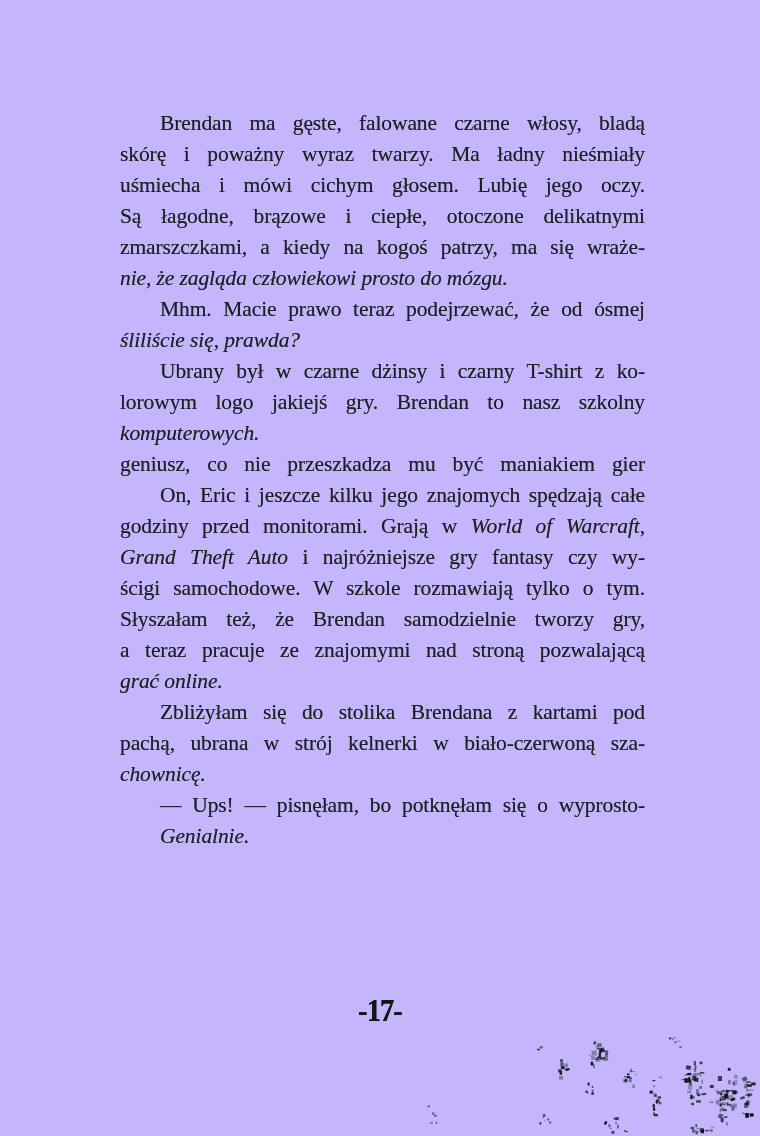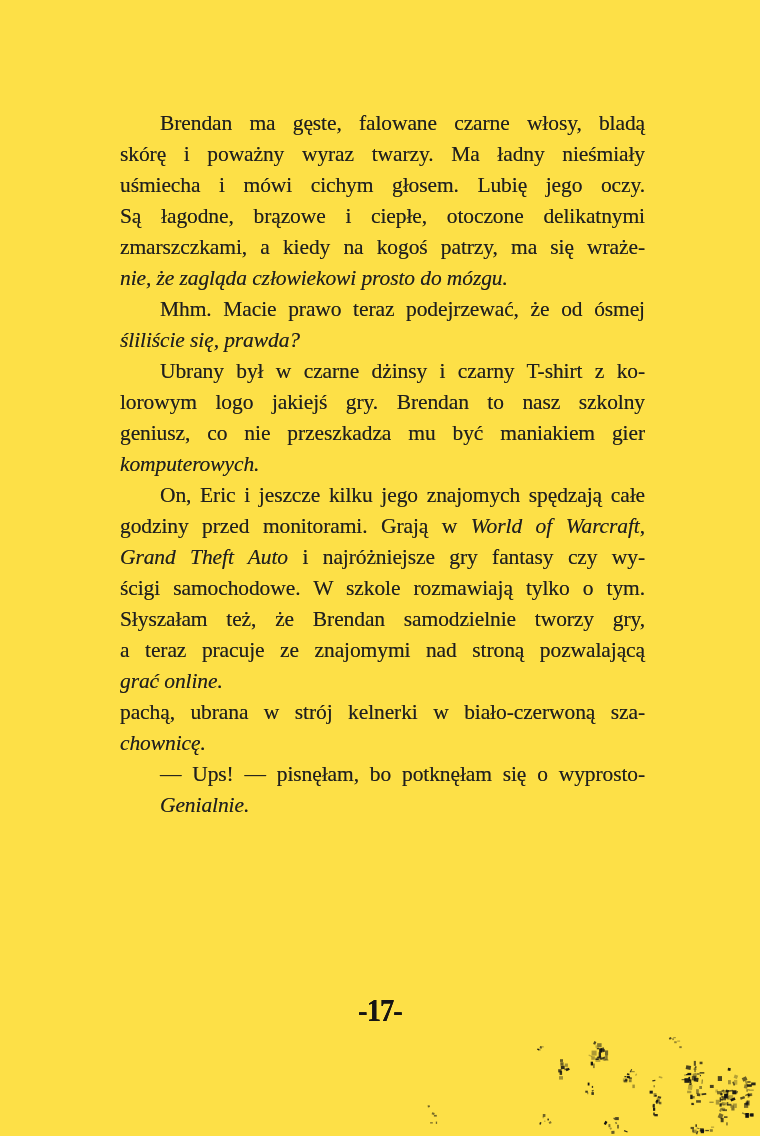--- a/index.html
+++ b/index.html
@@ -6,21 +6,21 @@
     margin: 0;
     padding: 0;
     width: 760px;
     height: 1136px;
     overflow: hidden;
   }
   .scan-page {
     position: relative;
     width: 760px;
     height: 1136px;
-    background: #fde047;
+    background: #c4b5fd;
     font-family: "Liberation Serif", "DejaVu Serif", serif;
     color: #1f1f1f;
   }
   .text-block {
     position: absolute;
     left: 120px;
     top: 108px;
     width: 525px;
     font-size: 21.5px;
     line-height: 31px;
@@ -70,29 +70,30 @@
       <div class="line indent"><span>Brendan ma gęste, falowane czarne włosy, bladą</span></div>
       <div class="line"><span>skórę i poważny wyraz twarzy. Ma ładny nieśmiały</span></div>
       <div class="line"><span>uśmiecha i mówi cichym głosem. Lubię jego oczy.</span></div>
       <div class="line"><span>Są łagodne, brązowe i ciepłe, otoczone delikatnymi</span></div>
       <div class="line"><span>zmarszczkami, a kiedy na kogoś patrzy, ma się wraże-</span></div>
       <div class="line last"><span>nie, że zagląda człowiekowi prosto do mózgu.</span></div>
       <div class="line indent"><span>Mhm. Macie prawo teraz podejrzewać, że od ósmej</span></div>
       <div class="line last"><span>śliliście się, prawda?</span></div>
       <div class="line indent"><span>Ubrany był w czarne dżinsy i czarny T-shirt z ko-</span></div>
       <div class="line"><span>lorowym logo jakiejś gry. Brendan to nasz szkolny</span></div>
+      <div class="line last"><span>komputerowych.</span></div>
       <div class="line"><span>geniusz, co nie przeszkadza mu być maniakiem gier</span></div>
-      <div class="line last"><span>komputerowych.</span></div>
       <div class="line indent"><span>On, Eric i jeszcze kilku jego znajomych spędzają całe</span></div>
       <div class="line"><span>godziny przed monitorami. Grają w </span><span class="italic">World of Warcraft</span><span>,</span></div>
       <div class="line"><span class="italic">Grand Theft Auto</span><span> i najróżniejsze gry fantasy czy wy-</span></div>
       <div class="line"><span>ścigi samochodowe. W szkole rozmawiają tylko o tym.</span></div>
       <div class="line"><span>Słyszałam też, że Brendan samodzielnie tworzy gry,</span></div>
       <div class="line"><span>a teraz pracuje ze znajomymi nad stroną pozwalającą</span></div>
       <div class="line last"><span>grać online.</span></div>
+      <div class="line indent"><span>Zbliżyłam się do stolika Brendana z kartami pod</span></div>
       <div class="line"><span>pachą, ubrana w strój kelnerki w biało-czerwoną sza-</span></div>
       <div class="line last"><span>chownicę.</span></div>
       <div class="line indent"><span>— Ups! — pisnęłam, bo potknęłam się o wyprosto-</span></div>
       <div class="line indent last"><span>Genialnie.</span></div>
     </div>
   <div class="page-number">-17-</div>
   <svg class="noise" width="760" height="1136" viewBox="0 0 760 1136" xmlns="http://www.w3.org/2000/svg">
       <rect x="560.5" y="1062.3" width="3.2" height="3.5" fill="#111" opacity="0.61" transform="rotate(-2 560 1068)"></rect>
       <rect x="559.6" y="1071.1" width="2.5" height="3.8" fill="#111" opacity="0.84"></rect>
       <rect x="563.1" y="1070.9" width="3.6" height="1.6" fill="#111" opacity="0.58" transform="rotate(-27 560 1068)"></rect>

